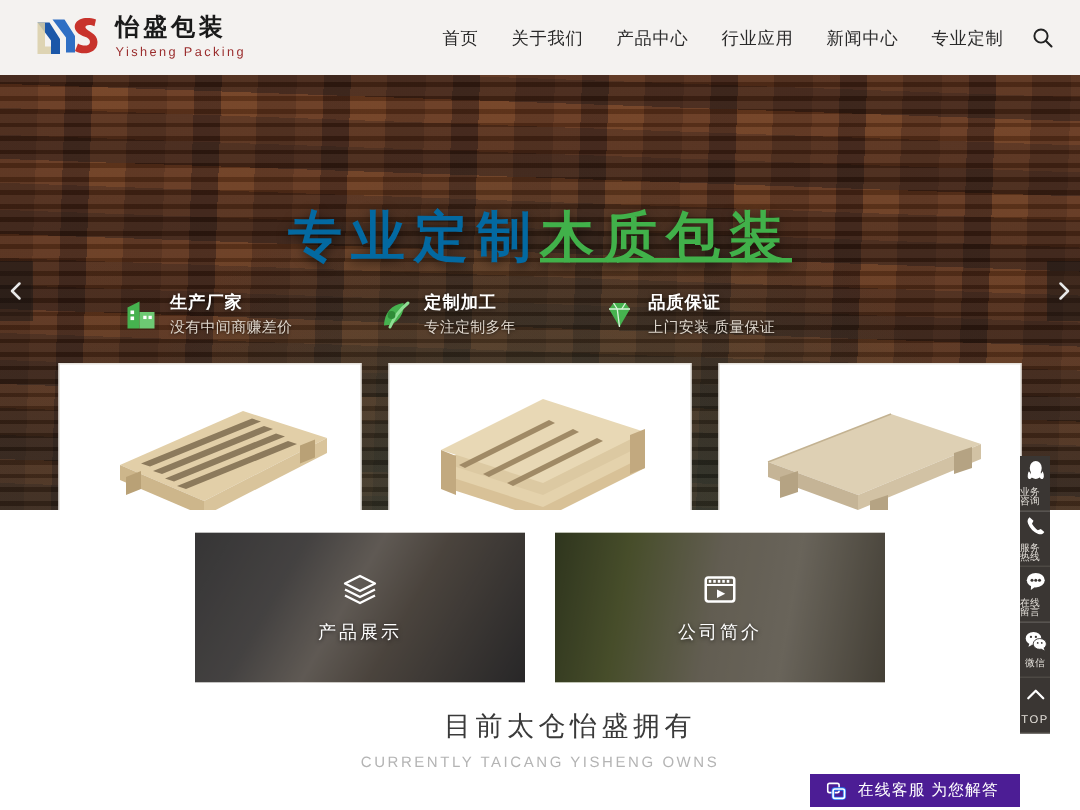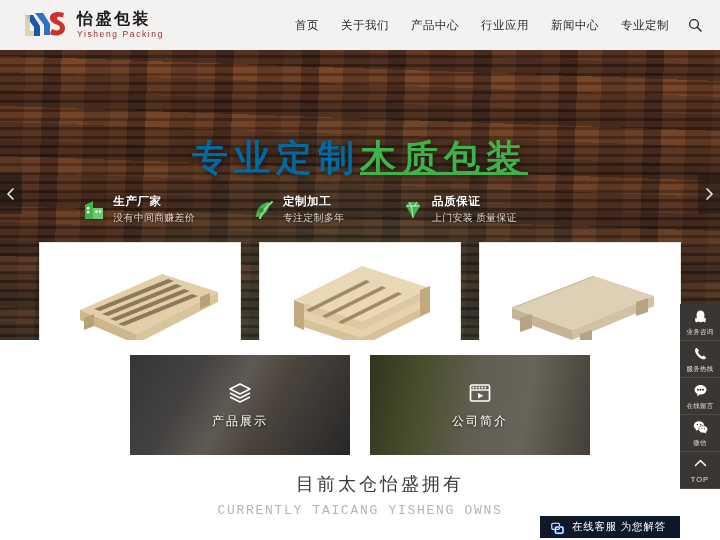--- a/index.html
+++ b/index.html
@@ -110,40 +110,40 @@
   #card-bg-2 { background:
       linear-gradient(150deg,#1b1714 0%,#3a2f26 30%,#6a5a48 52%,#2b231c 74%,#15110e 100%); }
   #card-bg-3 { background:
       linear-gradient(100deg,#5d6b33 0%,#93a14f 22%,#cfc4a6 48%,#ddd2b8 70%,#8b8168 100%); }
 
   
   #bottom-head {
     position:absolute; left:0; top:472px; width:720px; text-align:center;
   }
   .bh-cn { font-size:18px; color:#3a3a3a; letter-spacing:3px; font-weight:500;padding-left:40px; }
-  .bh-en { font-size:13px; color:#b4b4b4; letter-spacing:1.7px; margin-top:7px;font-family:Liberation Mono, monospace; }
+  .bh-en { font-size:10px; color:#b4b4b4; letter-spacing:1.7px; margin-top:7px; }
 
   
   #right-rail {
     position:absolute; right:0; top:304px; width:40px; z-index:45;
     display:flex; flex-direction:column;
   }
   .rail-item {
-    width:40px; height:37px; background:#3a3633; color:#fff;
+    width:20px; height:37px; background:#3a3633; color:#fff;
     display:flex; flex-direction:column; align-items:center; justify-content:center;
     gap:5px; cursor:pointer; border-bottom:1px solid #4d4944;
   }
   .rail-ico { width:15px; height:15px; display:block; }
   .rail-lb { font-size:6.5px; letter-spacing:.2px; color:#e4e0da; line-height:1; }
   .rail-lb.top { font-size:7.5px; letter-spacing:1px; }
 
   
   #chat-widget {
     position:absolute; right:40px; bottom:2px; height:22px;
-    background:#0f172a; display:flex; align-items:center; gap:8px;
+    background:#4c1d95; display:flex; align-items:center; gap:8px;
     padding:0 14px 0 11px; cursor:pointer; z-index:50;
   }
   .chat-ico { width:13px; height:13px; flex:none; }
   .chat-lb { color:#fff; font-size:10.5px; letter-spacing:.8px; white-space:nowrap; }
 </style>
 </head>
 <body>
 
 <div id="header">
 

